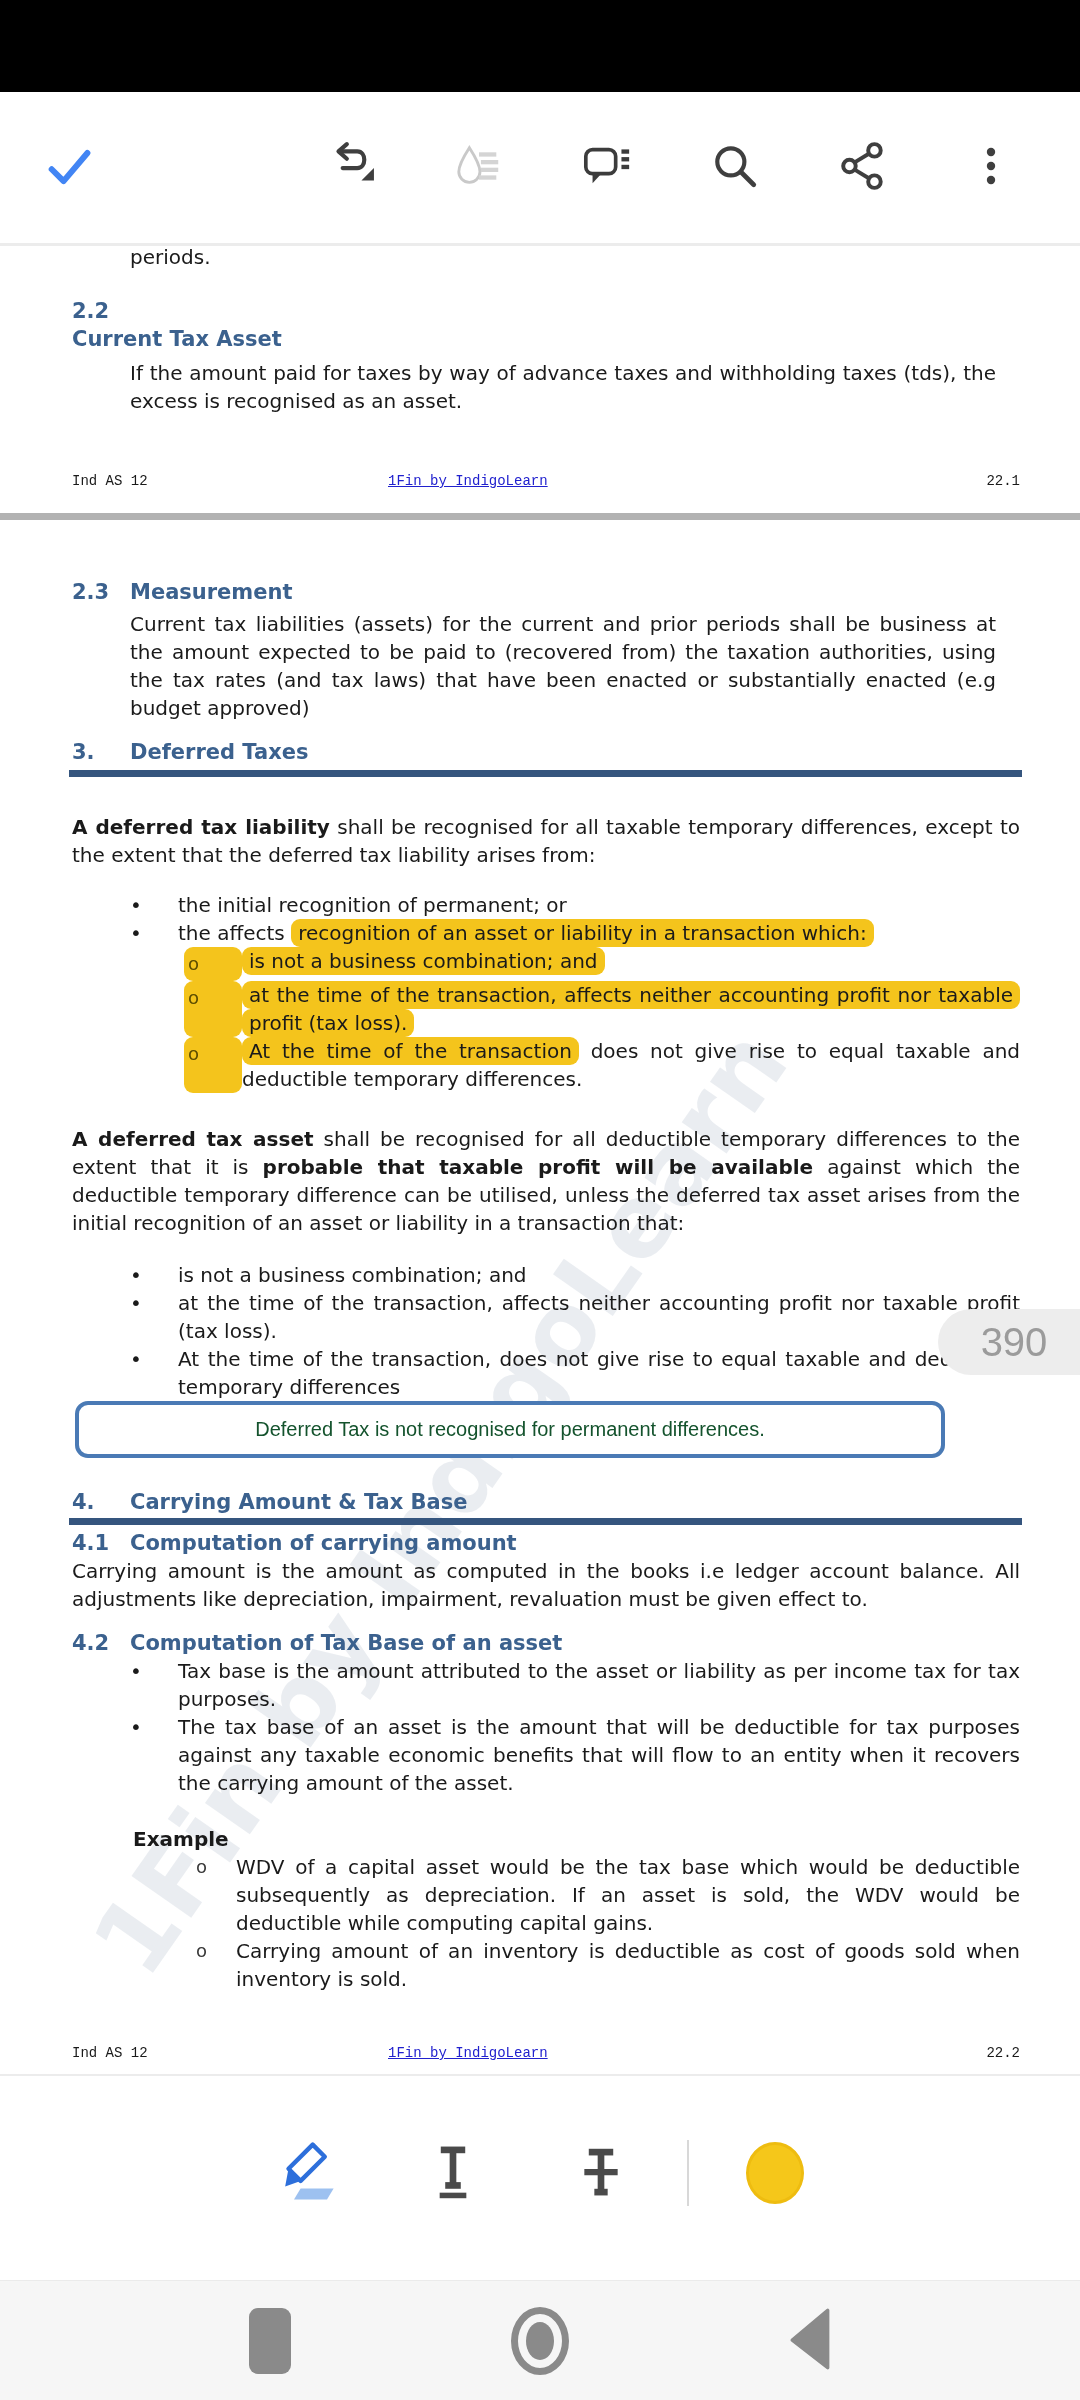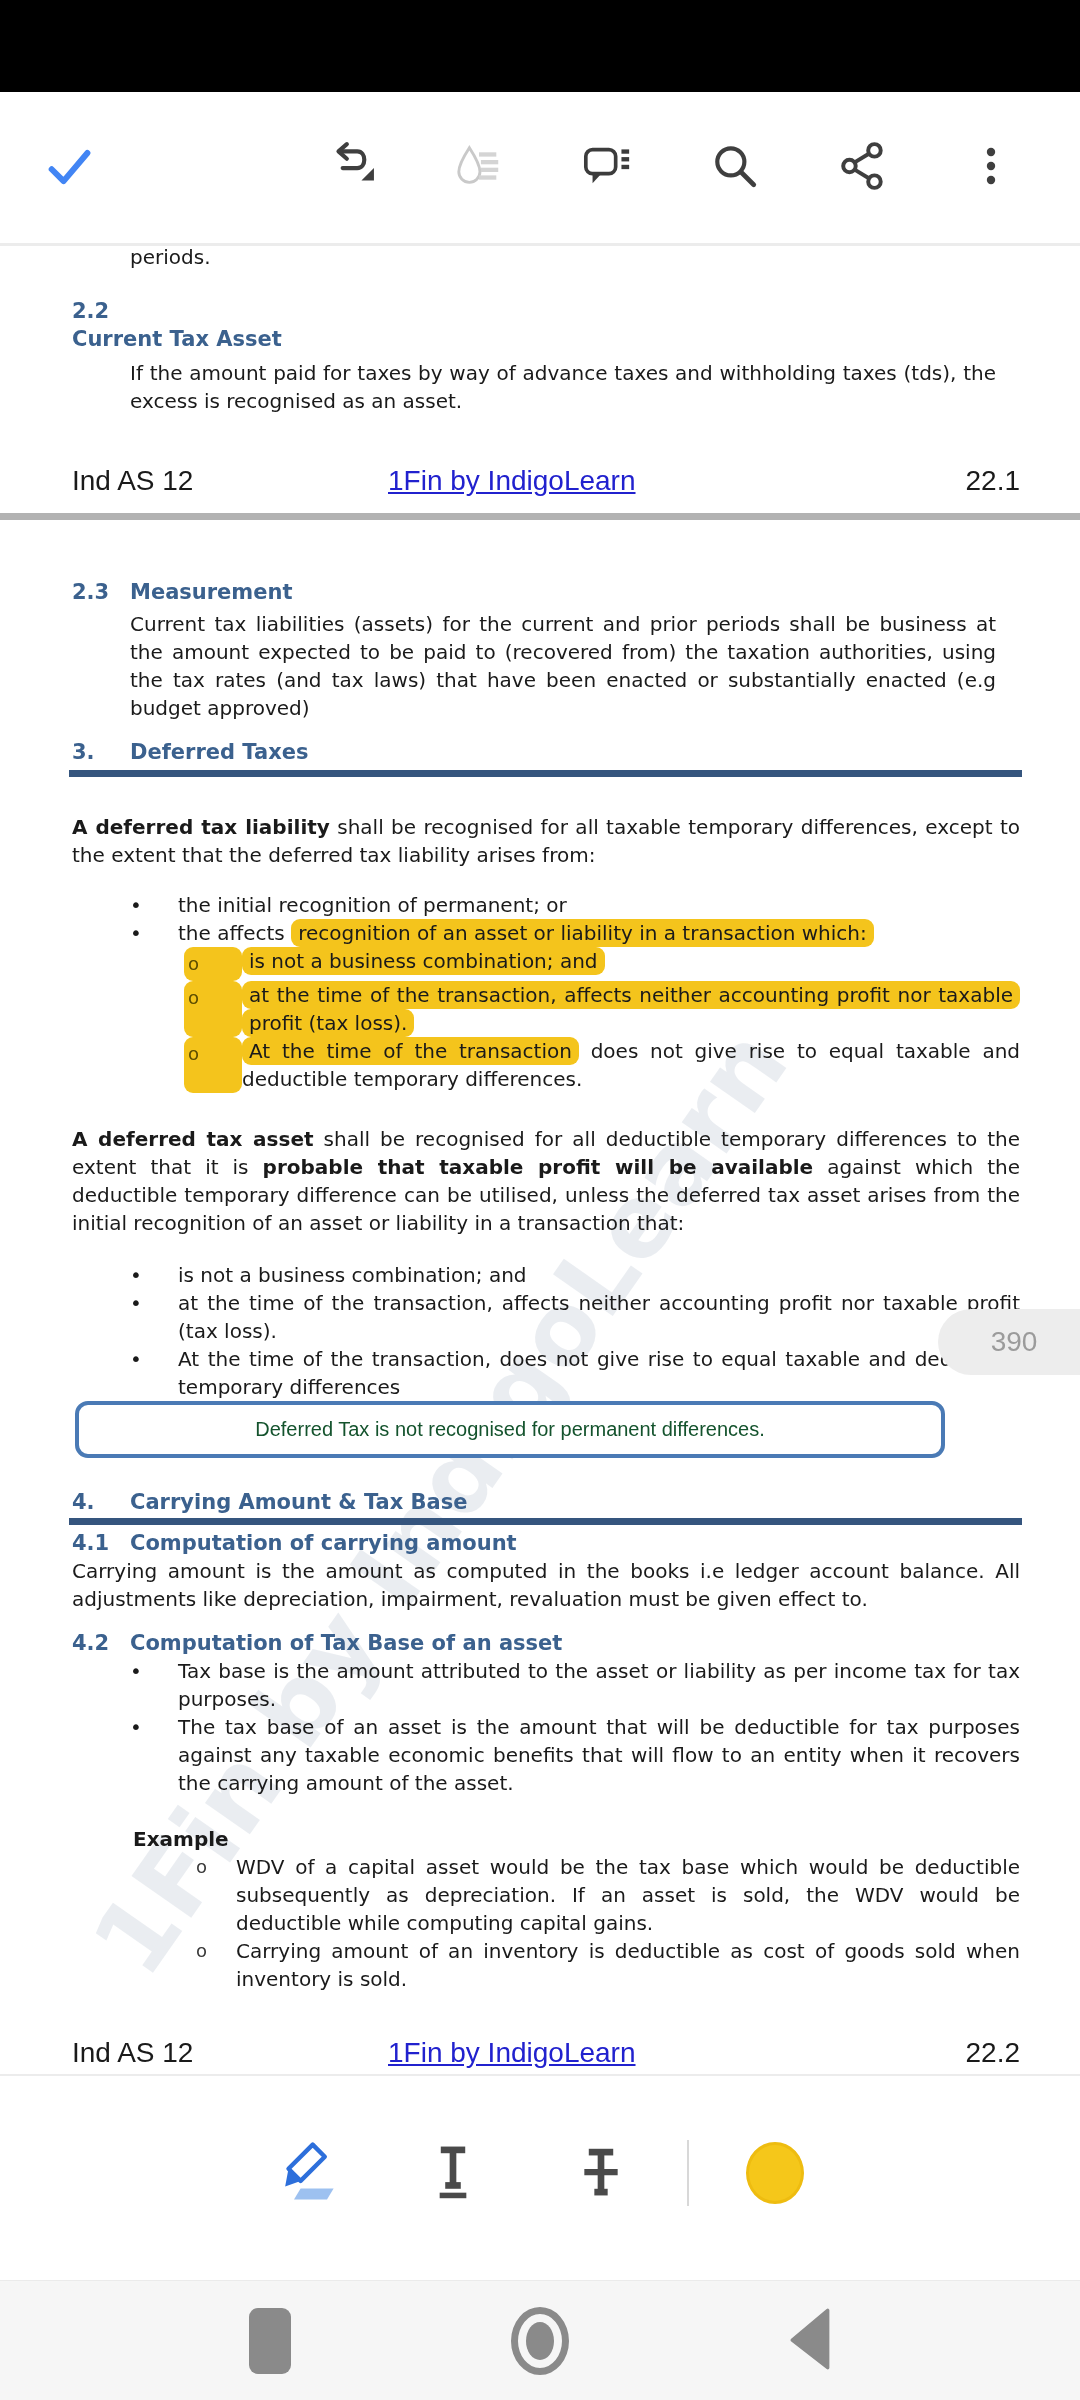--- a/index.html
+++ b/index.html
@@ -22,43 +22,43 @@
       white-space:nowrap;pointer-events:none;}
   .doc-inner{position:relative;}
   .body-txt{font-size:20px;line-height:28px;color:#1a1a1a;}
   .clip-line{margin:-6px 60px 0 130px;font-size:20px;line-height:28px;}
   .sec-h{display:flex;margin:0 60px 0 72px;color:#3b618e;font-weight:bold;font-size:21px;line-height:28px;}
   .sec-h .num{width:58px;flex:none;}
   .para-ind{margin:6px 84px 0 130px;text-align:justify;}
   .para-full{margin:0 60px 0 72px;text-align:justify;}
   .rule{height:7px;background:#35557e;margin:4px 58px 0 69px;}
   .page-sep{height:7px;background:#b2b2b2;margin-top:18px;}
-  .doc-footer{position:relative;margin:0 60px 0 72px;font-family:Liberation Sans, sans-serif;
-              font-size:28px;line-height:28px;color:#1a1a1a;}
+  .doc-footer{position:relative;margin:0 60px 0 72px;font-family:Liberation Mono, monospace;
+              font-size:14px;line-height:28px;color:#1a1a1a;}
   .doc-footer .f-center{position:absolute;left:316px;top:0;color:#2121ce;text-decoration:underline;}
   .doc-footer .f-right{position:absolute;right:0;top:0;}
   ul.blist{list-style:none;margin:0;padding:0 60px 0 130px;}
   ul.sublist{list-style:none;margin:0;padding:0 60px 0 184px;}
   ul.exlist{list-style:none;margin:0;padding:0 60px 0 196px;}
   .li{display:flex;}
   .li .mark{flex:none;width:48px;}
   ul.sublist .li .mark{width:50px;font-size:18px;color:#5c4d00;}
   ul.exlist .li .mark{width:40px;font-size:18px;color:#3a3a3a;}
   .li .txt{flex:1;text-align:justify;}
   .b{font-weight:bold;}
   .hl{background:#f4c41c;border-radius:9px;padding:2px 7px;
       box-decoration-break:clone;-webkit-box-decoration-break:clone;}
   .mark.hl{padding:3px 4px;}
   .callout{margin:0 135px 0 75px;height:49px;border:4px solid #4a7ab5;border-radius:13px;
            display:flex;align-items:center;justify-content:center;
            font-family:"Liberation Sans",sans-serif;font-size:20px;color:#14532d;background:#fff;}
   .ex-label{margin:28px 60px 0 133px;font-weight:bold;}
   .page-badge{position:absolute;top:1309px;right:0;height:66px;min-width:132px;background:#ededed;
               border-radius:36px 0 0 36px;display:flex;align-items:center;justify-content:center;
-              padding-left:10px;font-family:"Liberation Sans",sans-serif;font-size:28px;color:#9b9b9b;}
+              padding-left:10px;font-family:"Liberation Sans",sans-serif;font-size:40px;color:#9b9b9b;}
   
   .anno-sep{position:absolute;top:2074px;left:0;width:1080px;height:2px;background:#ececec;}
   .anno-bar{position:absolute;top:2118px;left:0;width:1080px;height:110px;display:flex;
             align-items:center;justify-content:center;gap:84px;}
   .anno-btn{width:64px;height:64px;display:flex;align-items:center;justify-content:center;}
   .anno-div{width:2px;height:66px;background:#d8d8d8;margin:0 -30px;}
   .swatch{width:58px;height:62px;border-radius:50%;background:#f5c71a;border:3px solid #eebc10;box-sizing:border-box;}
   
   .nav-bar{position:absolute;top:2280px;left:0;width:1080px;height:120px;background:#f6f6f6;
            border-top:1px solid #ebebeb;display:flex;align-items:center;justify-content:center;gap:200px;}

